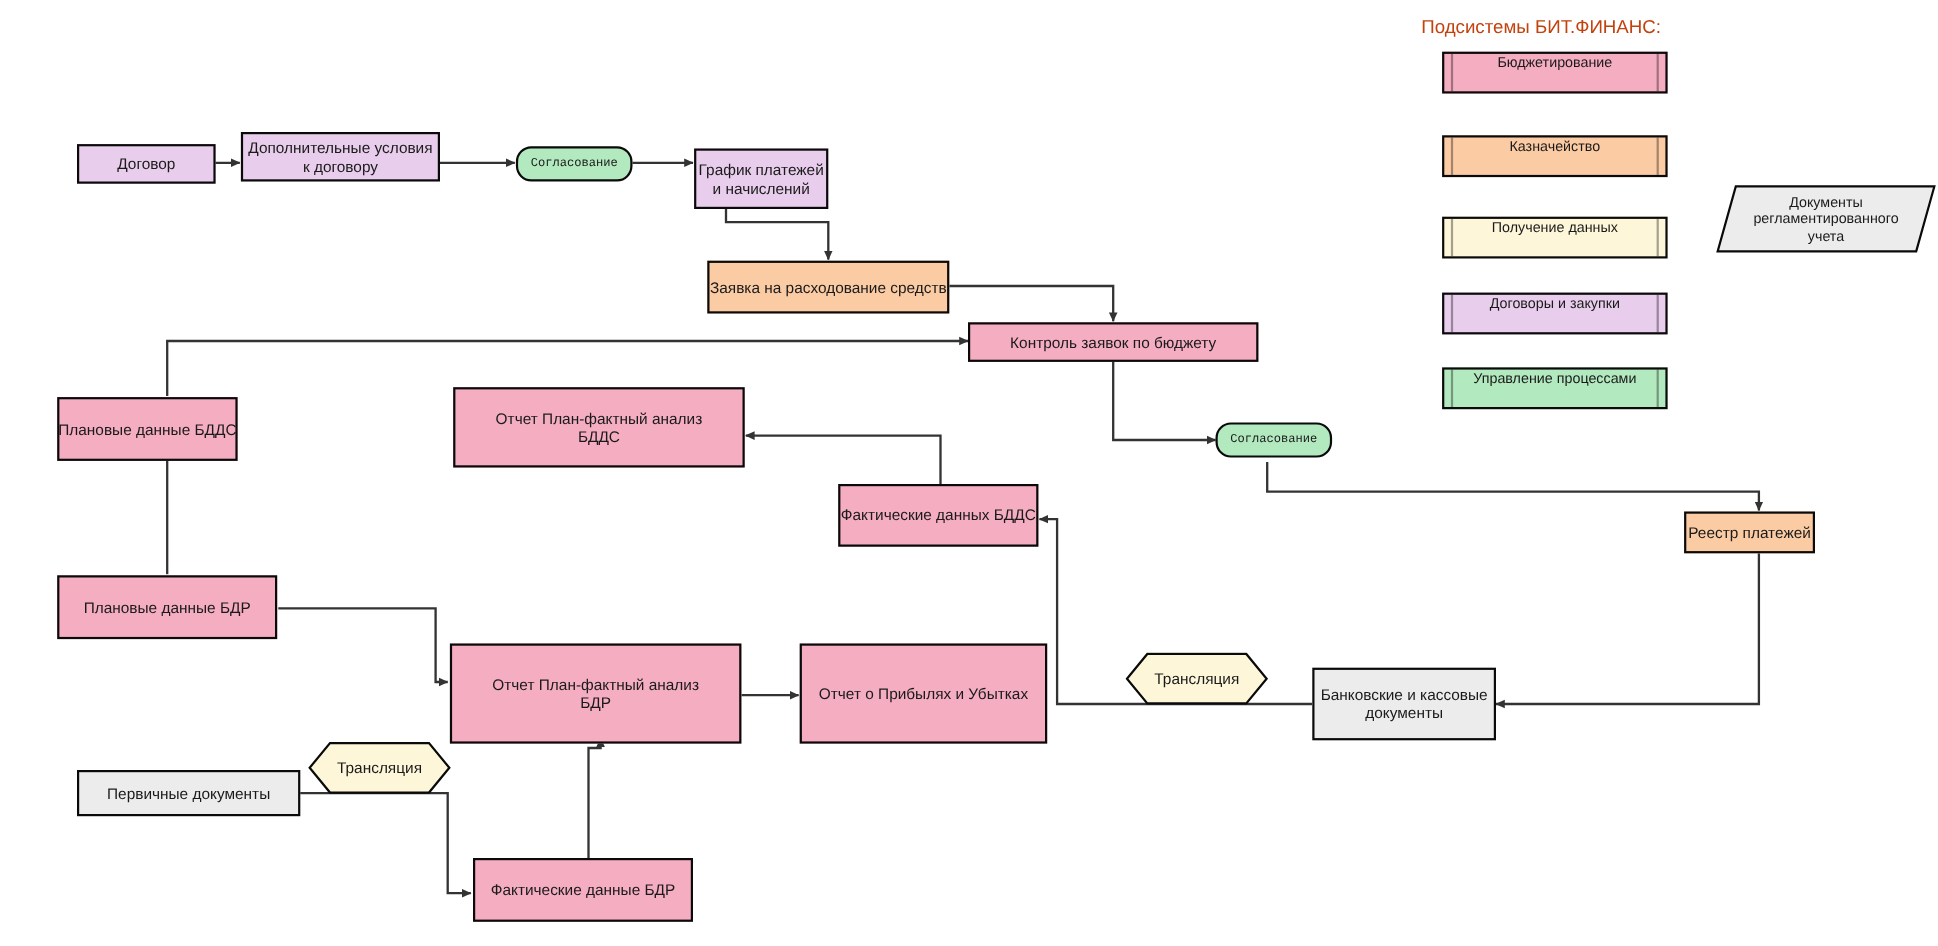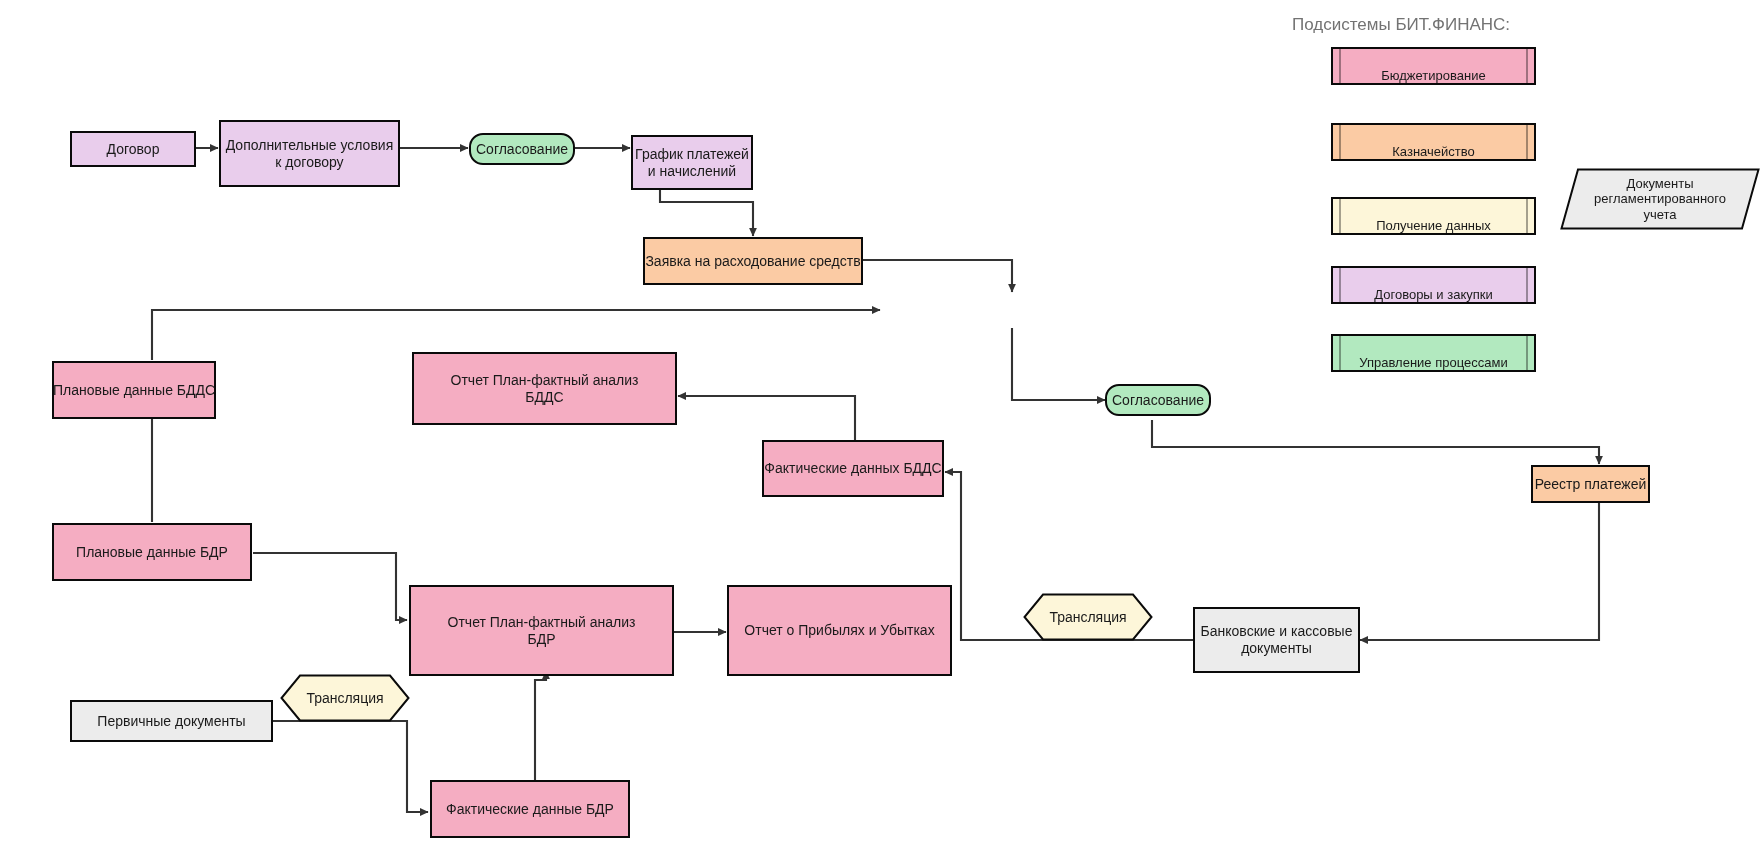--- a/index.html
+++ b/index.html
@@ -45,21 +45,22 @@
   .n-pink   { background: #f5adc2; }
   .n-orange { background: #fbcba4; }
   .n-cream  { background: #fdf6d9; }
   .n-purple { background: #e9cdec; }
   .n-green  { background: #b2e9bf; }
   .n-grey   { background: #ececec; }
 
   
   .shape-stadium {
     border-radius: 14px;
-    font-size: 14px;
+    font-size: 11px;
+    font-family: Liberation Mono, monospace;
   }
   
   .shape-hex {
     border: none;
     background: transparent;
   }
   .shape-hex svg { position: absolute; left: 0; top: 0; }
   .shape-hex .hex-label {
     position: relative;
     z-index: 2;
@@ -77,36 +78,35 @@
     z-index: 2;
     width: 100%;
     text-align: center;
     line-height: 1.2;
   }
 
   
   #legend-title {
     position: absolute;
     font-size: 17px;
-    color: #737373;
+    color: #c2410c;
     white-space: nowrap;
     z-index: 3;
   }
   .legend-box {
     position: absolute;
     box-sizing: border-box;
     border: 2px solid #0a0a0a;
     display: flex;
-    align-items: flex-end;
+    align-items: flex-start;
     justify-content: center;
     font-size: 13px;
     color: #1a1a1a;
     white-space: nowrap;
     z-index: 3;
-    margin-left: 20px;
   }
   .legend-box::before,
   .legend-box::after {
     content: "";
     position: absolute;
     top: 0;
     bottom: 0;
     width: 2px;
     background: rgba(0,0,0,0.35);
   }
@@ -157,36 +157,39 @@
       <path d="M535,780 L535,680 L546,680 L546,671"></path>
 
       <path d="M272,721 L407,721 L407,812 L428,812"></path>
     </g>
   </svg>
 
   <div class="node n-purple" style="left:70px; top:131px; width:126px; height:36px;">
     <span>Договор</span>
   </div>
 
-  <div class="node n-purple wrap" style="left:219px; top:120px; width:181px; height:67px;">
+  <div class="node n-purple wrap" style="left:219px; top:120px; width:181px; height:45px;">
     <span class="ml">Дополнительные условия<br>к договору</span>
   </div>
 
   <div class="node n-green shape-stadium" style="left:469px; top:133px; width:106px; height:32px;">
     <span>Согласование</span>
   </div>
 
   <div class="node n-purple wrap" style="left:631px; top:123px; width:122px; height:55px;margin-top:12px;">
     <span class="ml">График платежей<br>и начислений</span>
   </div>
 
   <div class="node n-orange" style="left:643px; top:237px; width:220px; height:48px;">
     <span>Заявка на расходование средств</span>
   </div>
 
+  <div class="node n-pink" style="left:880px; top:293px; width:264px; height:36px;">
+    <span>Контроль заявок по бюджету</span>
+  </div>
 
   <div class="node n-green shape-stadium" style="left:1105px; top:384px; width:106px; height:32px;">
     <span>Согласование</span>
   </div>
 
   <div class="node n-orange" style="left:1531px; top:465px; width:119px; height:38px;">
     <span>Реестр платежей</span>
   </div>
 
   <div class="node n-pink" style="left:52px; top:361px; width:164px; height:58px;">

